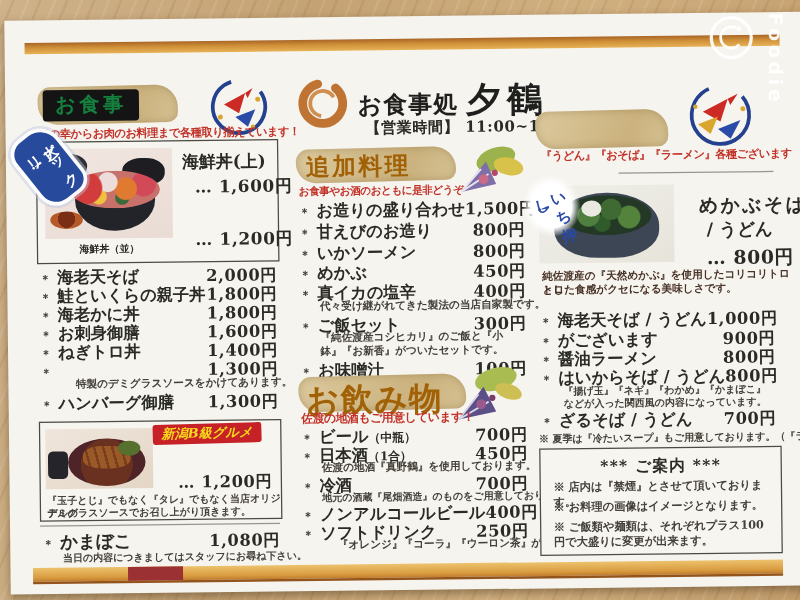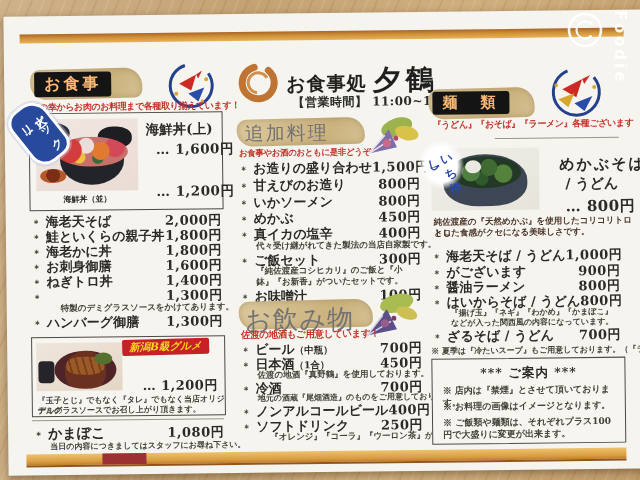--- a/index.html
+++ b/index.html
@@ -14,23 +14,23 @@
   .content{position:absolute;left:-6px;top:-13px;width:640px;height:480px;}
 
   .band-top{position:absolute;left:22px;width:604px;top:31px;height:9px;
     background:linear-gradient(180deg,#a96526,#cf9038 45%,#e7b257);}
   .band-bottom{position:absolute;left:24px;width:600px;top:451px;height:11px;
     background:linear-gradient(180deg,#edc26d,#d99c40 70%,#c07c2c);border-bottom:2px solid #94551d;}
   .band-accent{position:absolute;left:76px;top:0;width:44px;height:100%;background:#9c3134;}
 
   .banner{position:absolute;background:linear-gradient(115deg,#dcc99e,#cbb27e 70%,#d6c294);
     border-radius:10px 18px 8px 16px;box-shadow:inset 0 0 7px rgba(115,85,35,.35);transform:rotate(-0.8deg);}
-  .blackbadge{position:absolute;background:#141414;color:#fdba74;font-weight:bold;border-radius:3px;
+  .blackbadge{position:absolute;background:#141414;color:#15803d;font-weight:bold;border-radius:3px;
     padding:2px 10px;letter-spacing:3px;}
-  .inkhead{position:absolute;font-weight:normal;color:#737373;}
+  .inkhead{position:absolute;font-weight:bold;color:#a16207;}
   .intro{position:absolute;color:#c2332a;font-weight:bold;font-size:9px;letter-spacing:-0.4px;white-space:nowrap;}
   .row{position:absolute;display:flex;align-items:baseline;font-weight:bold;font-size:13px;white-space:nowrap;}
   .colL{left:32px;width:190px;}
   .colM{left:240px;width:181px;}
   .colR{left:432px;width:188px;}
   .bu{font-size:9px;margin-right:5px;color:#4a463e;}
   .pr{margin-left:auto;font-size:13px;letter-spacing:.5px;}
   .nmsub{font-size:9.5px;}
   .note{position:absolute;font-size:8.5px;font-weight:bold;color:#44403a;line-height:1.3;}
   .hr{position:absolute;height:1px;background:#9a958c;}
@@ -271,21 +271,20 @@
           <span class="pr">400円</span>
         </div>
       <div class="row colM" style="top:417px">
           <span class="bu">＊</span>
           <span class="nm">ソフトドリンク</span>
           <span class="pr">250円</span>
         </div>
       <div class="note" style="left:268px;top:431px;">『オレンジ』『コーラ』『ウーロン茶』がございます。</div>
 
       <div class="banner" style="left:430px;top:90px;width:106px;height:30px;"></div>
-      <div class="blackbadge" style="left:434px;top:93px;font-size:15px;letter-spacing:4px;">麺　類</div>
       <svg class="ph" style="left:546px;top:66px;" width="62" height="58" viewBox="0 0 62 58">
         <circle cx="32" cy="29" r="23" fill="none" stroke="#23418f" stroke-width="3" stroke-dasharray="115 32" transform="rotate(-40 32 29)"></circle>
         <path d="M18 26 L38 16 L32 34 Z" fill="#cc2a24"></path>
           <path d="M38 16 L46 12 L40 21 Z" fill="#cc2a24"></path>
         <path d="M14 36 L30 30 L24 44 Z" fill="#d8a62e"></path>
         <path d="M30 40 L48 33 L40 48 Z" fill="#2a4ba8"></path>
         <circle cx="50" cy="24" r="2" fill="#d8a62e"></circle>
           <circle cx="12" cy="22" r="1.8" fill="#d8a62e"></circle>
       </svg>
       <div class="intro" style="left:434px;top:120px;font-size:9px;">『うどん』『おそば』『ラーメン』各種ございます</div>

